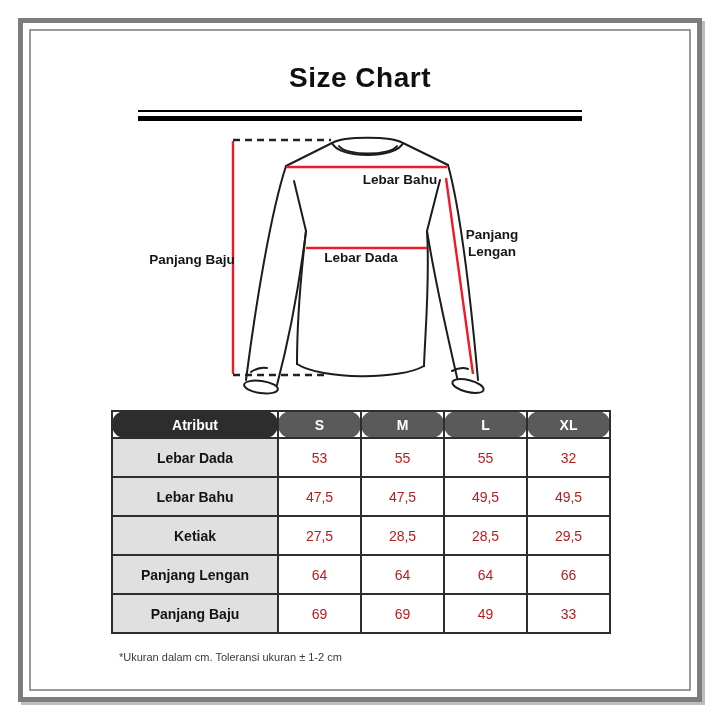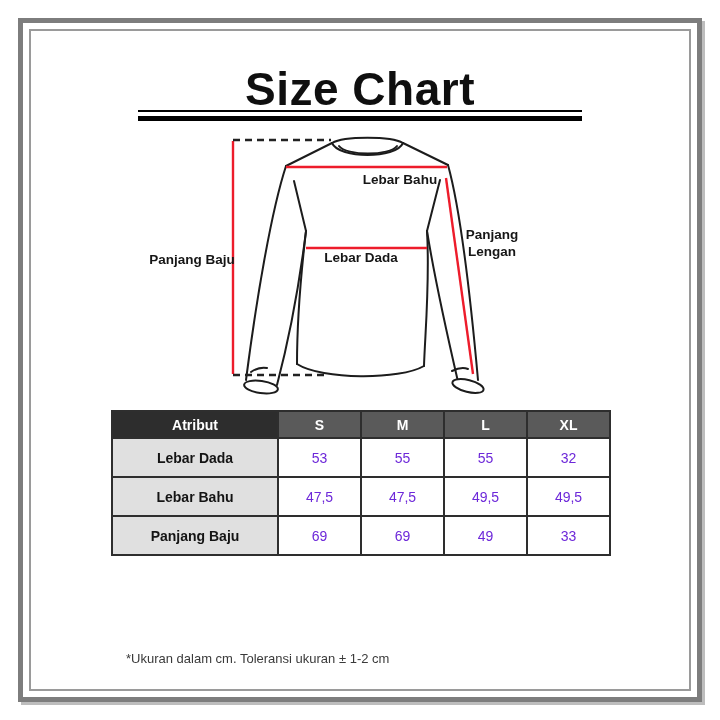--- a/index.html
+++ b/index.html
@@ -23,21 +23,21 @@
   .frame-inner {
     position: absolute;
     left: 29px; top: 29px; right: 29px; bottom: 29px;
     border: 2px solid #9a9a9a;
   }
   .title {
     position: absolute;
     left: 0; top: 62px; width: 720px;
     margin: 0;
     text-align: center;
-    font-size: 46px;
+    font-size: 28px;
     font-weight: bold;
     color: #0f0f0f;
     letter-spacing: 0.5px;
   }
   .title-rule {
     position: absolute;
     left: 138px; top: 110px; width: 444px;
   }
   .rule-thin  { height: 2px; background: #000; }
   .rule-thick { height: 5px; background: #000; margin-top: 4px; }
@@ -64,37 +64,38 @@
     border: 2px solid var(--border-col, #2e2e2e);
     text-align: center;
     vertical-align: middle;
     padding: 0;
     font-size: 14px;
   }
   .size-table thead th {
     height: 27px;
     color: #ffffff;
     font-weight: bold;
+    border-radius: 13px;
   }
   .size-table th.attr-head { background: var(--attr-head-bg, #2d2d2d); }
   .size-table th.size-head { background: var(--size-head-bg, #5a5a5a); }
   .size-table td { height: 39px; }
   .size-table td.attr-cell {
     background: var(--attr-col-bg, #e0e0e0);
     font-weight: bold;
     color: #141414;
   }
   .size-table td.val-cell {
     background: #ffffff;
-    color: #6d28d9;
+    color: #b91c1c;
   }
   .footnote {
     position: absolute;
-    left: 126px; top: 651px;
-    font-size: 13px;
+    left: 119px; top: 651px;
+    font-size: 11px;
     color: #3a3a3a;
   }
 </style>
 </head>
 <body>
 
 <div class="canvas">
 
   <div class="frame-outer"></div>
   <div class="frame-inner"></div>
@@ -181,20 +182,34 @@
           <td class="val-cell">32</td>
         </tr>
         <tr>
           <td class="attr-cell">Lebar Bahu</td>
           <td class="val-cell">47,5</td>
           <td class="val-cell">47,5</td>
           <td class="val-cell">49,5</td>
           <td class="val-cell">49,5</td>
         </tr>
         <tr>
+          <td class="attr-cell">Ketiak</td>
+          <td class="val-cell">27,5</td>
+          <td class="val-cell">28,5</td>
+          <td class="val-cell">28,5</td>
+          <td class="val-cell">29,5</td>
+        </tr>
+        <tr>
+          <td class="attr-cell">Panjang Lengan</td>
+          <td class="val-cell">64</td>
+          <td class="val-cell">64</td>
+          <td class="val-cell">64</td>
+          <td class="val-cell">66</td>
+        </tr>
+        <tr>
           <td class="attr-cell">Panjang Baju</td>
           <td class="val-cell">69</td>
           <td class="val-cell">69</td>
           <td class="val-cell">49</td>
           <td class="val-cell">33</td>
         </tr>
       </tbody>
   </table>
 
   <div class="footnote">*Ukuran dalam cm. Toleransi ukuran ± 1-2 cm</div>

